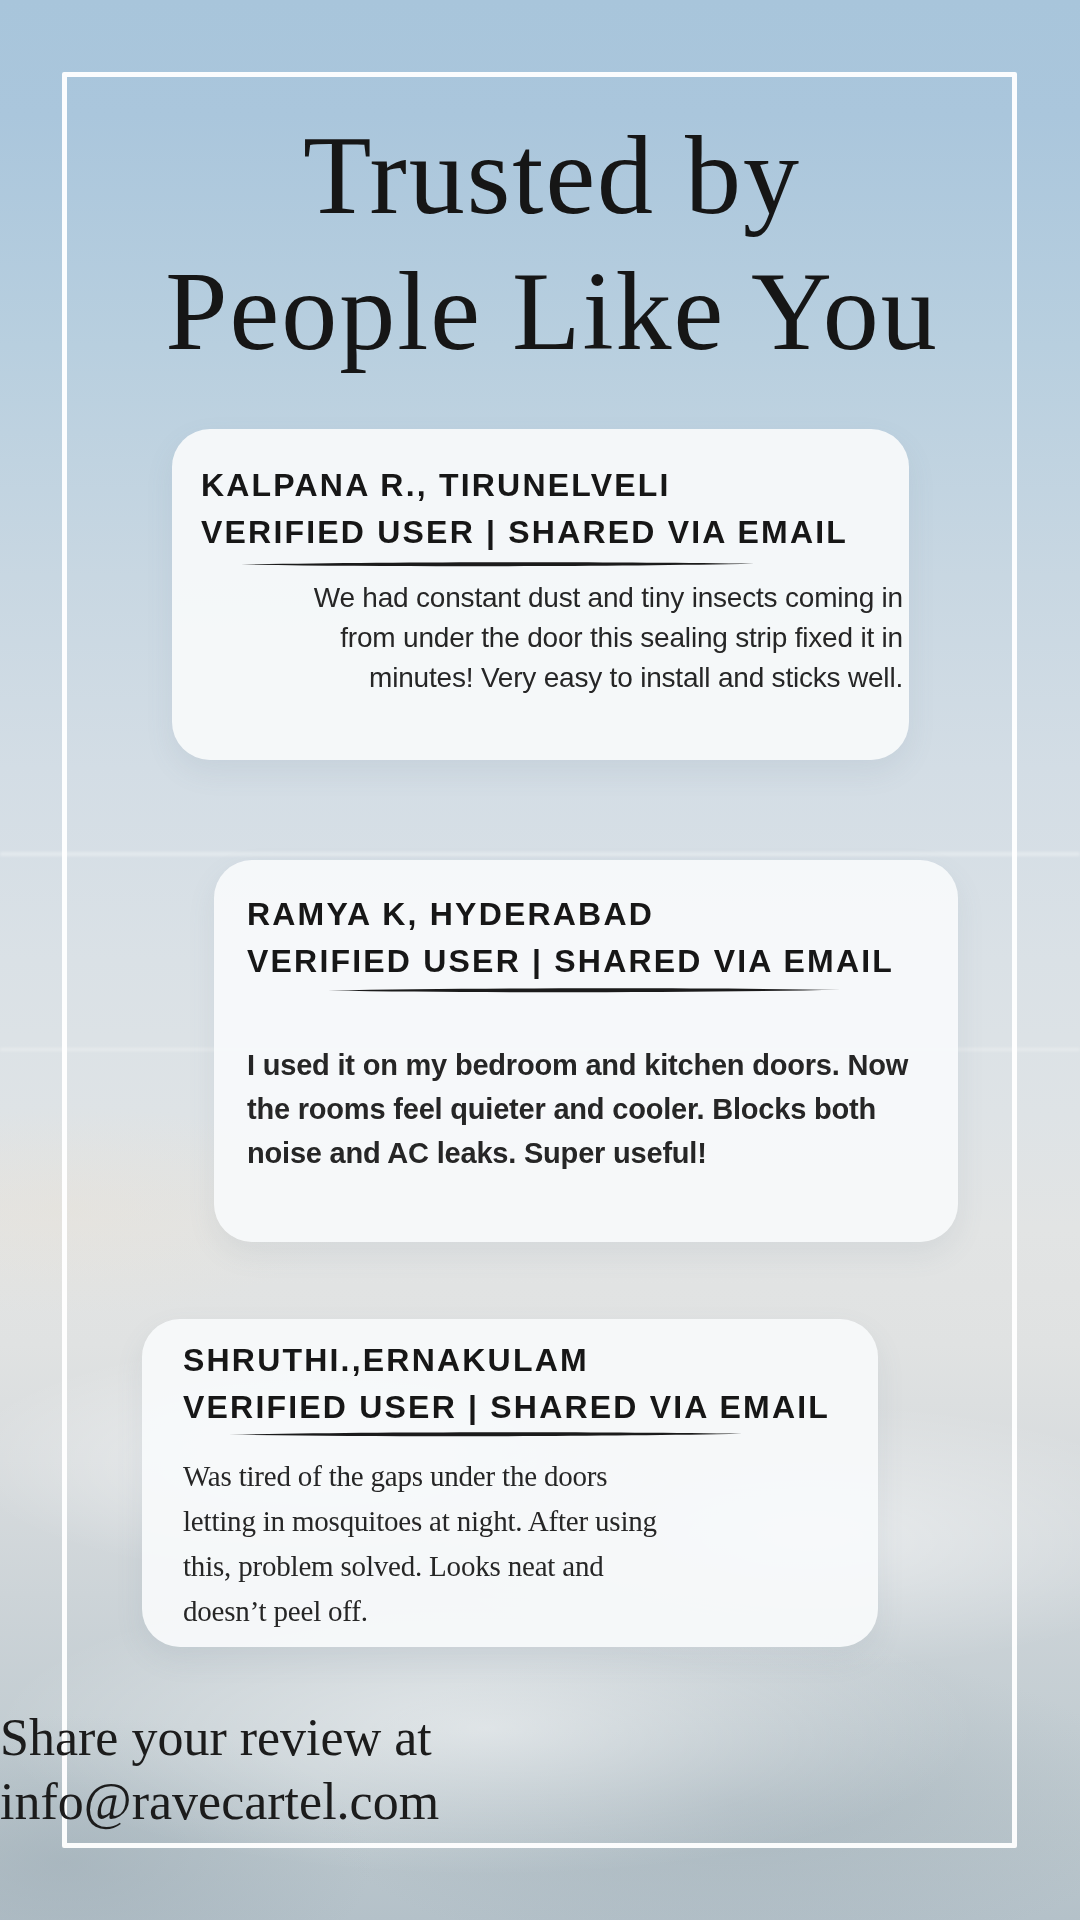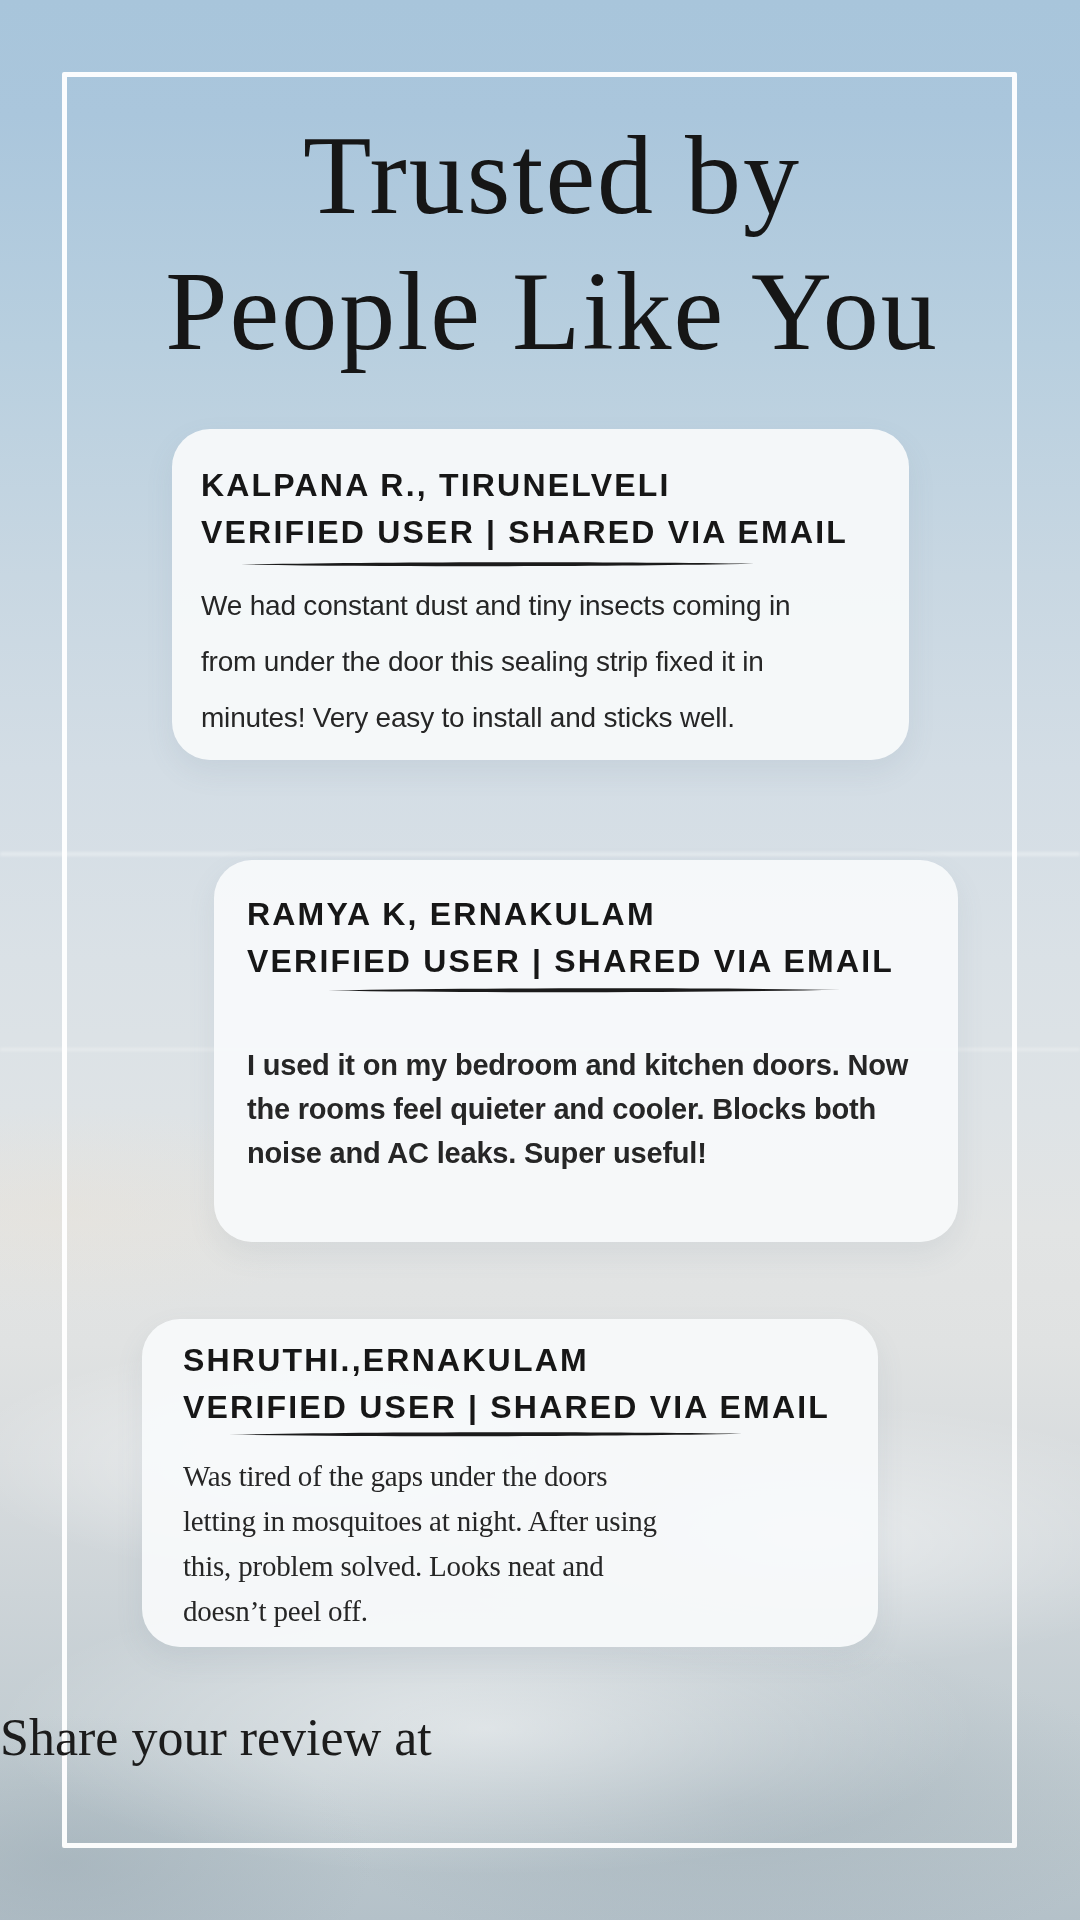--- a/index.html
+++ b/index.html
@@ -46,21 +46,21 @@
     font-weight:700;font-size:32px;line-height:47px;letter-spacing:2.2px;
     color:#171717;white-space:nowrap;
   }
   .divider{display:block;fill:#1b1b1b;}
   .c1 .divider{margin:5px 0 10px 39px;}
   .c2 .divider{margin:2px 0 49px 80px;}
   .c3 .divider{margin:0 0 16px 45px;}
   .review{
     font-size:28px;color:#262626;white-space:pre;letter-spacing:-0.2px;
   }
-  .c1 .review{font-size:28px;line-height:56px;}
+  .c1 .review{font-size:28px;line-height:40px;text-align:right;}
   .c2 .review{font-size:29px;line-height:44px;font-weight:bold;}
   .c3 .review{font-size:29px;line-height:45px;font-family:Liberation Serif, serif;}
   .footer{
     position:absolute;left:0;top:1706px;width:1080px;
     font-family:"Liberation Serif",serif;
     font-size:52px;line-height:64px;color:#1c1c1c;
   }
 </style>
 </head>
 <body>
@@ -77,21 +77,21 @@
   <div class="t-source">VERIFIED USER | SHARED VIA EMAIL</div>
   <svg class="divider" width="516" height="7" viewBox="0 0 516 7">
       <path d="M1,3.6 C150,0.8 370,0.6 514,2.8 C370,5.6 150,6.2 1,3.6 Z"></path>
     </svg>
   <div class="review">We had constant dust and tiny insects coming in
 from under the door this sealing strip fixed it in
 minutes! Very easy to install and sticks well.</div>
 </div>
 
 <div class="card c2">
-  <div class="t-name">RAMYA K, ERNAKULAM</div>
+  <div class="t-name">RAMYA K, HYDERABAD</div>
   <div class="t-source">VERIFIED USER | SHARED VIA EMAIL</div>
   <svg class="divider" width="516" height="7" viewBox="0 0 516 7">
       <path d="M1,3.6 C150,0.8 370,0.6 514,2.8 C370,5.6 150,6.2 1,3.6 Z"></path>
     </svg>
   <div class="review">I used it on my bedroom and kitchen doors. Now
 the rooms feel quieter and cooler. Blocks both
 noise and AC leaks. Super useful!</div>
 </div>
 
 <div class="card c3">
@@ -99,13 +99,13 @@
   <div class="t-source">VERIFIED USER | SHARED VIA EMAIL</div>
   <svg class="divider" width="516" height="7" viewBox="0 0 516 7">
       <path d="M1,3.6 C150,0.8 370,0.6 514,2.8 C370,5.6 150,6.2 1,3.6 Z"></path>
     </svg>
   <div class="review">Was tired of the gaps under the doors
 letting in mosquitoes at night. After using
 this, problem solved. Looks neat and
 doesn’t peel off.</div>
 </div>
 
-<div class="footer"><span>Share your review at</span><br></div>
+<div class="footer"><span>Share your review at</span><br><span>info@ravecartel.com</span></div>
 
 </body></html>

